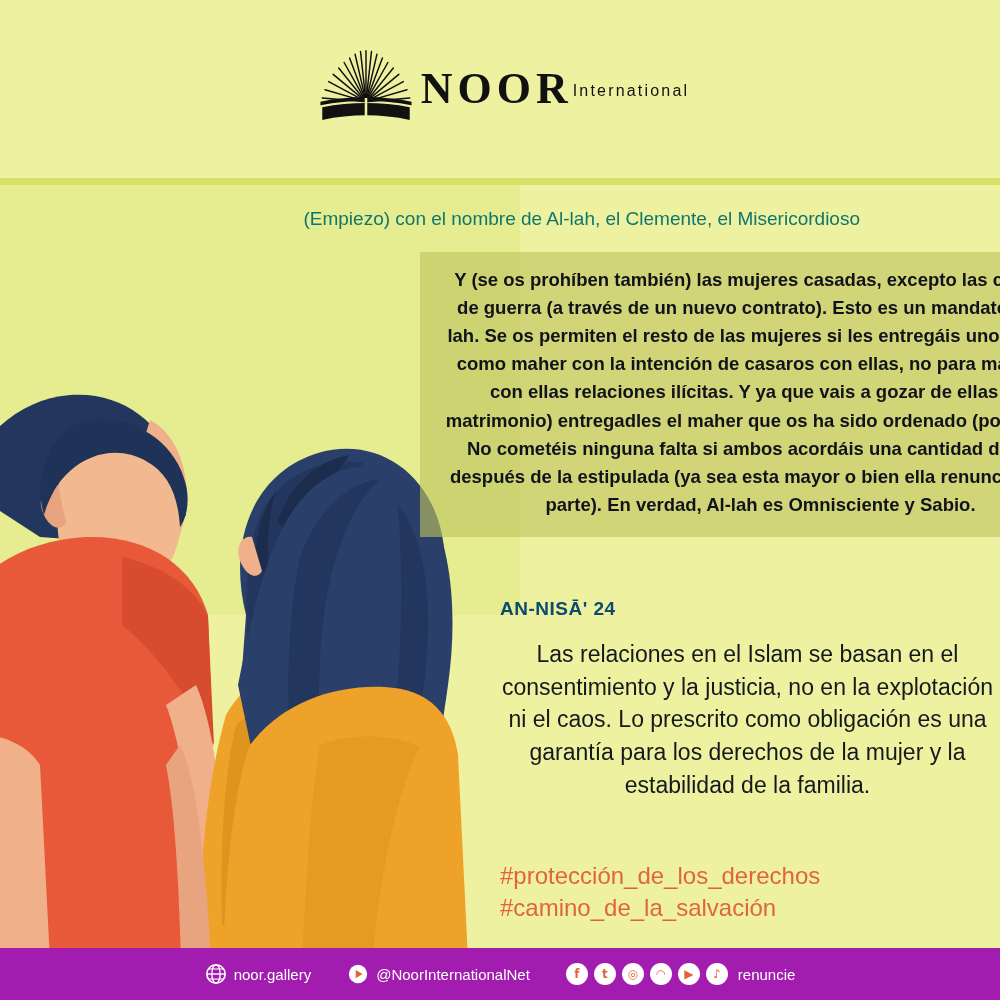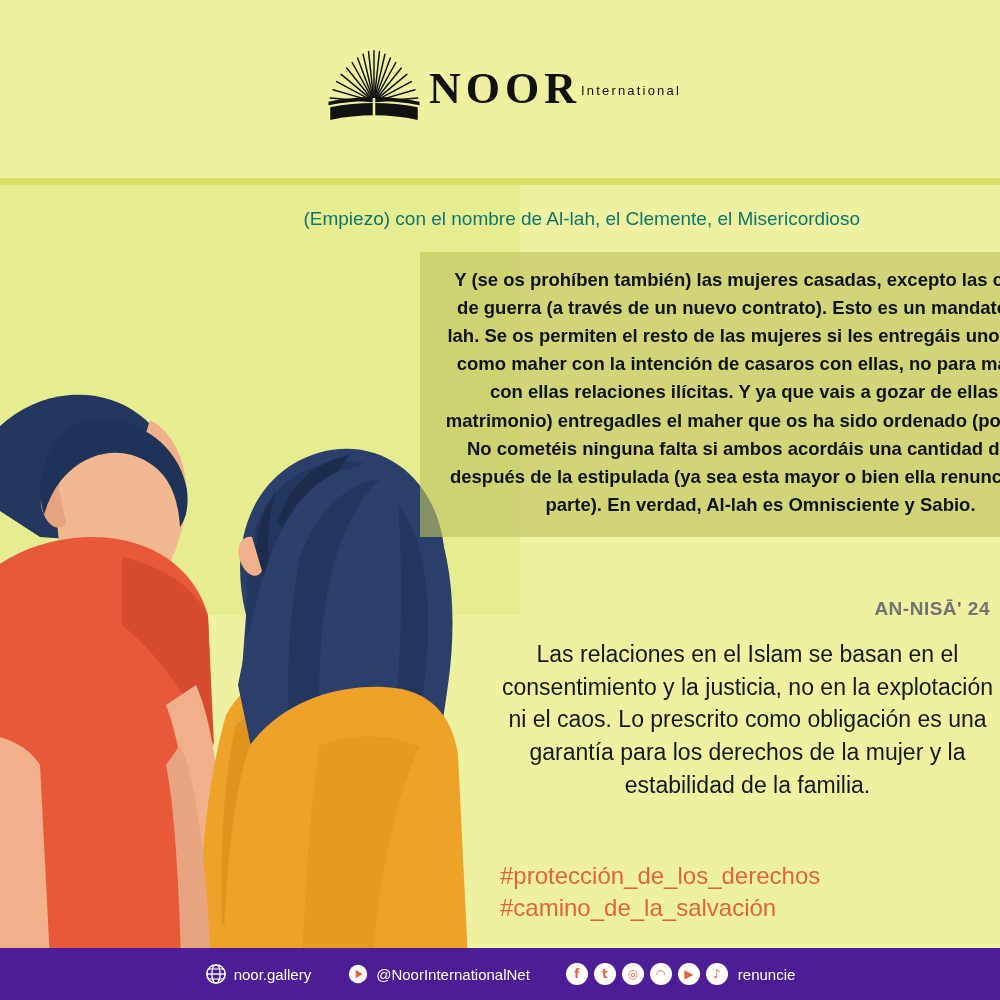--- a/index.html
+++ b/index.html
@@ -26,21 +26,21 @@
   .logo-word {
     font-family:"Liberation Serif", serif;
     font-weight:bold;
     font-size:44px;
     letter-spacing:5px;
     color:#111;
     line-height:1;
   }
   .logo-sub {
     font-family:"Liberation Sans", sans-serif;
-    font-size:13px;
+    font-size:16px;
     letter-spacing:2.2px;
     color:#111;
     margin-top:3px;
   }
   .header-rule {
     position:absolute; left:0; top:178px; width:1000px; height:7px;
     background:#d9e06a;
   }
 
   
@@ -69,22 +69,22 @@
     color:#11131a;
     font-family:"Liberation Sans", sans-serif;
     font-weight:bold;
     font-size:18.5px;
     line-height:1.52;
     text-align:center;
   }
 
   .ref {
     position:absolute; left:500px; top:598px; width:490px;
-    text-align:right;
-    color:#737373;
+    text-align:left;
+    color:#0c4a6e;
     font-family:"Liberation Sans", sans-serif;
     font-weight:bold;
     font-size:19px;
     letter-spacing:0.5px;
   }
 
   .commentary {
     position:absolute; left:500px; top:626px; width:495px;
     text-align:center;
     color:#16181d;
@@ -100,21 +100,21 @@
     color:#e2643f;
     font-family:"Liberation Sans", sans-serif;
     font-size:24px;
     line-height:1.35;
   }
   .hashtags div { white-space:nowrap; }
 
   
   .footer {
     position:absolute; left:0; bottom:0; width:1000px; height:52px;
-    background:#4c1d95;
+    background:#a21caf;
     display:flex; align-items:center; justify-content:center;
     gap:10px;
     color:#fff;
     font-family:"Liberation Sans", sans-serif;
     font-size:15px;
   }
   .footer .grp { display:flex; align-items:center; gap:7px; }
   .footer .sep { width:16px; }
   .sicons { display:flex; align-items:center; gap:6px; }
   .sicon {

